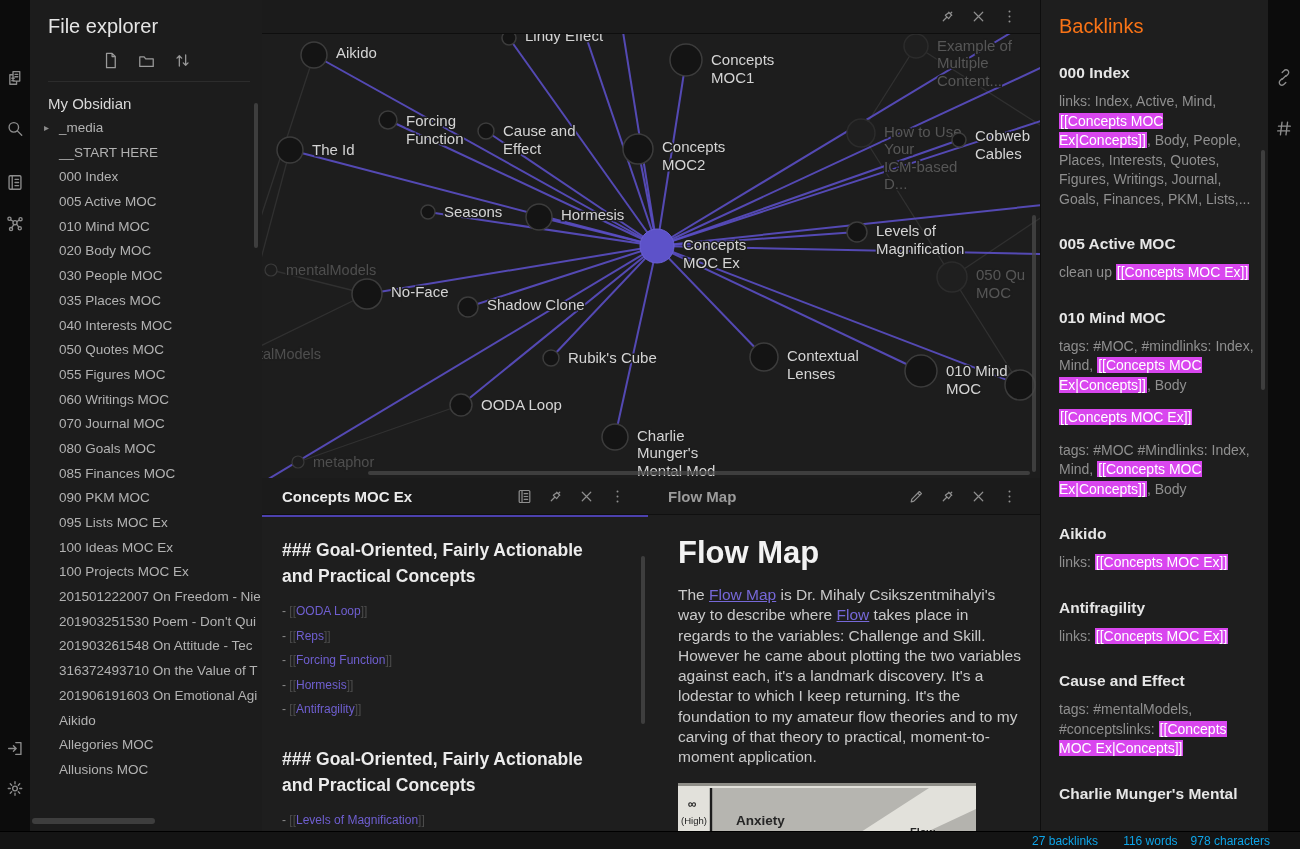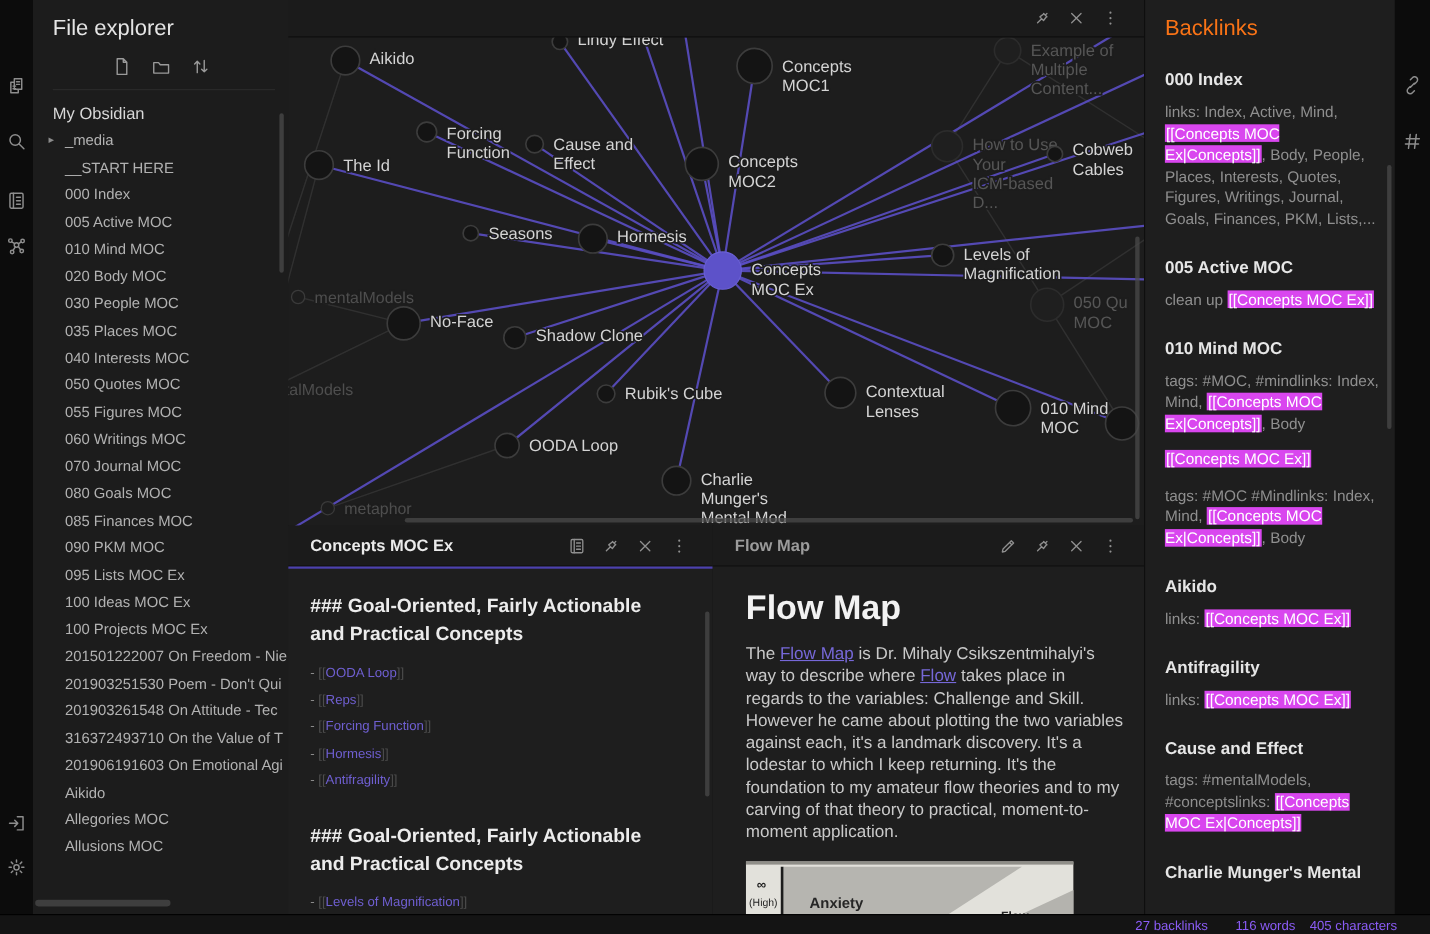--- a/index.html
+++ b/index.html
@@ -66,21 +66,21 @@
   
   .backlinks{position:absolute;left:1040px;top:0;bottom:17px;width:228px;background:#1e1e1e;
              border-left:1px solid #0e0e0e;overflow:hidden;padding-left:18px;box-sizing:border-box;}
   .bl-title{font-size:20px;color:#f97316;margin:15px 0 2px;}
   .bl-heading{font-size:15.5px;font-weight:600;color:#e6e6e6;margin:26px 10px 10px 0;cursor:pointer;}
   .bl-match{font-size:14px;line-height:19.5px;color:#8f8f8f;margin:0 9px 13px 0;cursor:pointer;}
   .hl{background:#d946ef;color:#fff;padding:0 1px;}
   
   .status-bar{position:absolute;left:0;right:0;bottom:0;height:17px;background:#141414;
               display:flex;justify-content:flex-end;align-items:center;padding-right:30px;
-              font-size:12px;color:#8b5cf6;border-top:1px solid #000;}
+              font-size:12px;color:#0ea5e9;border-top:1px solid #000;}
   .status-item{margin-left:13px;}
   .status-item:first-child{margin-right:12px;}
 </style>
 </head>
 <body>
 
 <div class="app">
 
   <div class="ribbon ribbon-left">
     <span class="ricon" style="top:68px">
@@ -400,15 +400,15 @@
         </svg></span>
     <span class="ricon" style="top:119px">
       <svg viewBox="0 0 24 24">
           <path d="M9.5 4L7.5 20 M16.5 4l-2 16 M5 9h15 M4 15h15"></path>
         </svg></span>
   </div>
 
   <div class="status-bar" id="status-bar">
       <span class="status-item">27 backlinks</span>
       <span class="status-item">116 words</span>
-      <span class="status-item">405 characters</span>
+      <span class="status-item">978 characters</span>
     </div>
 </div>
 
 </body></html>

